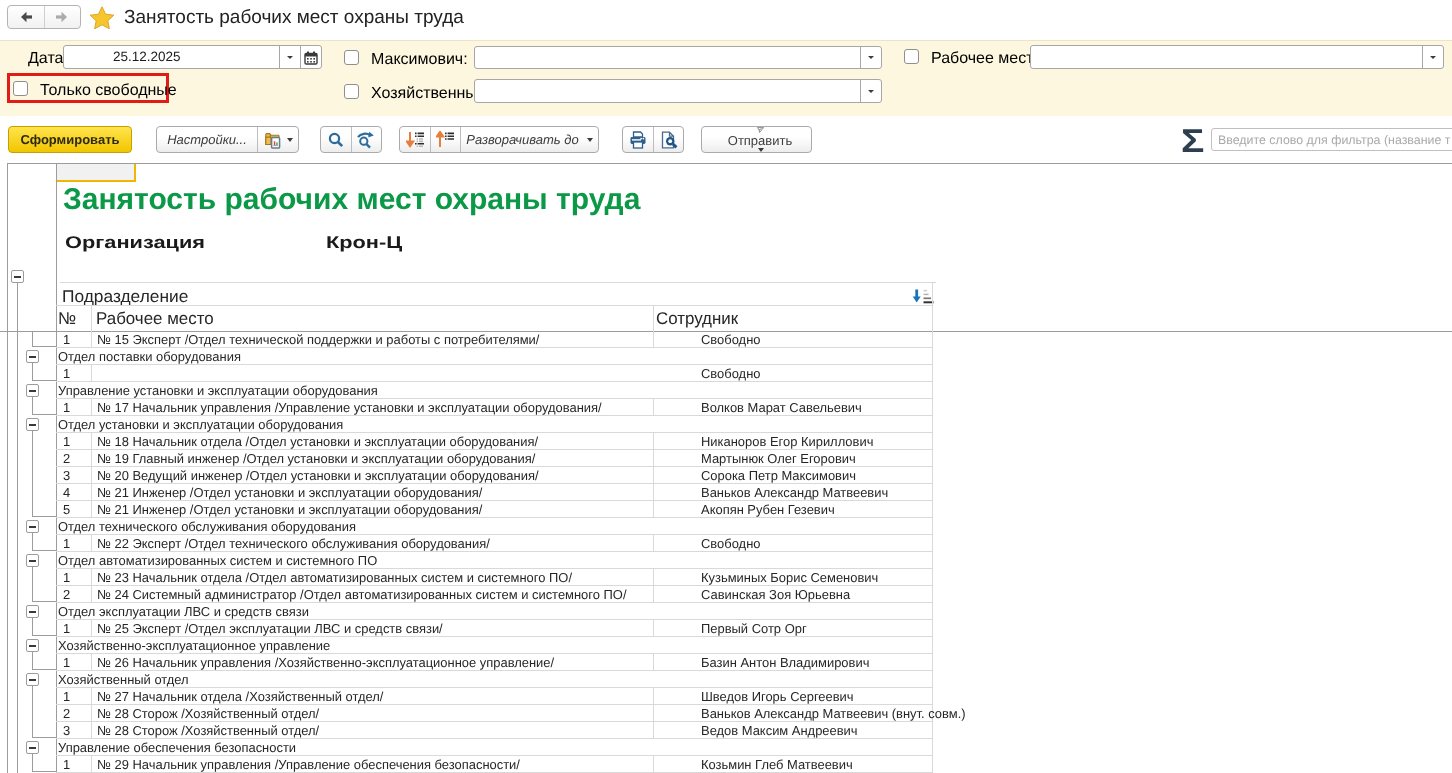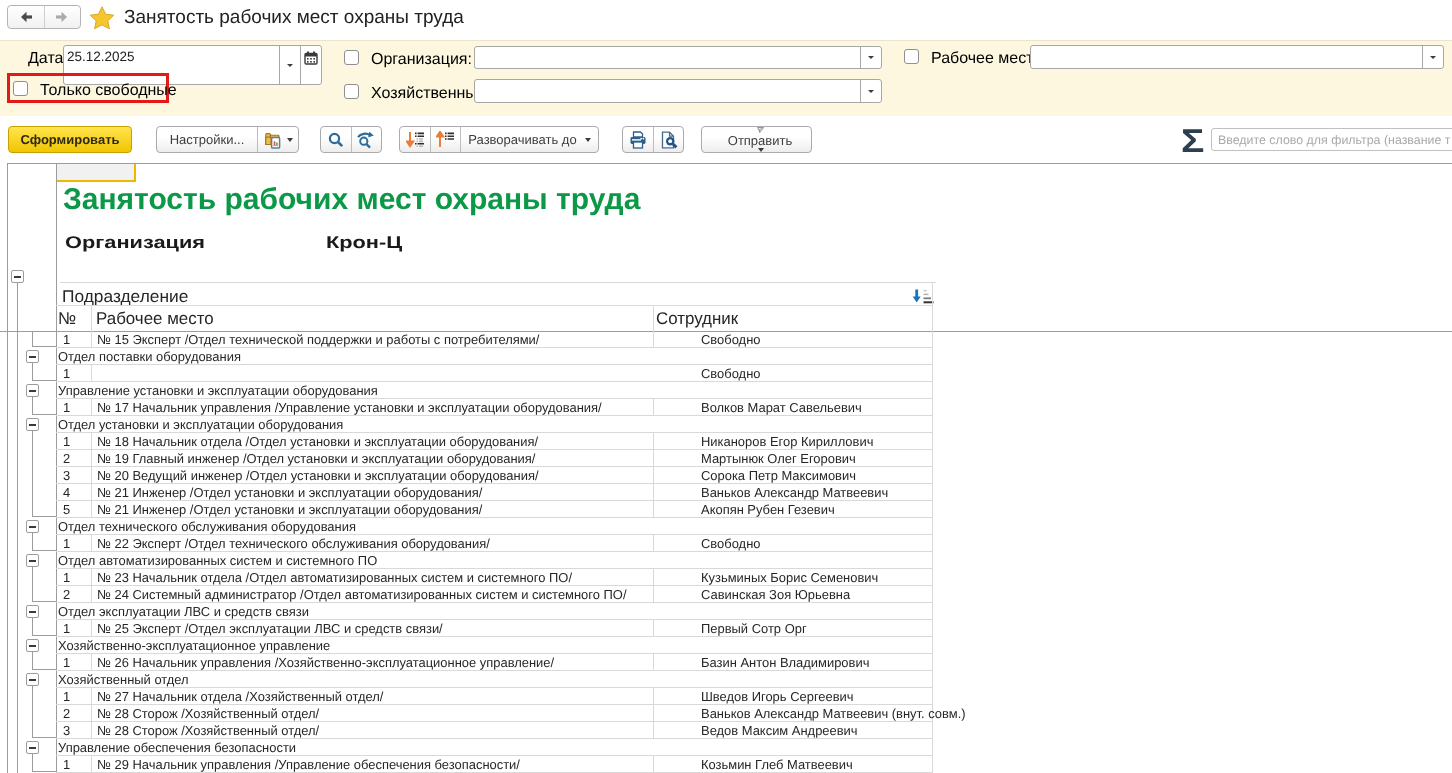--- a/index.html
+++ b/index.html
@@ -23,21 +23,21 @@
   .inputbox .val { flex:1; font-size:13.5px; color:#1c1c1c; padding:3px 0 0 3px; }
   .ddzone { width:21px; border-left:1px solid #a7a7a7; position:relative; }
   .caret { position:absolute; left:50%; top:50%; margin-left:-3px; margin-top:-1.5px;
     width:0; height:0; border-left:3px solid transparent; border-right:3px solid transparent;
     border-top:3.5px solid #3c3c3c; }
   .red-annot { left:7px; top:73px; width:162px; height:30px; border:3px solid #e31b17; }
 
   
   .btn { height:27px; border:1px solid #ababab; border-radius:4px;
     background:linear-gradient(#ffffff 40%, #ededed); display:flex; align-items:center; }
-  .btn .seg { height:100%; display:flex; align-items:center; justify-content:center; }
+  .btn .seg { height:100%; display:flex; align-items:center; justify-content:center;font-style:italic; }
   .btn .seg + .seg { border-left:1px solid #bdbdbd; }
   .btn-label { font-size:13px; color:#3c3c3c; white-space:nowrap; }
   .gen-btn { left:8px; top:126px; width:124px; justify-content:center;
     background:linear-gradient(#ffe44d, #f1c500); border:1px solid #c5a000; }
   .gen-btn .btn-label { font-weight:bold; color:#2e2a12; font-size:13px; }
   .caret-s { width:0; height:0; border-left:3.5px solid transparent; border-right:3.5px solid transparent;
     border-top:4px solid #3c3c3c; display:inline-block; }
   .sigma { left:1181px; top:122px; font-size:33px; font-weight:bold; color:#2c3e50; transform:scaleX(1.18); transform-origin:0 0; }
   .qfilter { left:1211px; top:128px; width:260px; height:23px; background:#fff;
     border:1px solid #c0c0c0; border-radius:3px; }
@@ -93,21 +93,21 @@
     </div>
   </div>
   <svg class="abs" style="left:89px; top:6px;" width="26" height="23" viewBox="0 0 26 23">
     <path d="M13 0.8 L16.6 8.2 L24.8 9.2 L18.8 14.8 L20.4 22.8 L13 18.8 L5.6 22.8 L7.2 14.8 L1.2 9.2 L9.4 8.2 Z" fill="#f7c52e" stroke="#dca626" stroke-width="1"></path>
   </svg>
   <div class="abs page-title">Занятость рабочих мест охраны труда</div>
 
   <div class="abs panel"></div>
 
   <div class="abs flabel" style="left:28px; top:50px;">Дата:</div>
-  <div class="abs inputbox" style="left:63px; top:45px; width:259px; height:40px;">
+  <div class="abs inputbox" style="left:63px; top:45px; width:259px; height:24px;padding-left:46px;">
     <div class="val">25.12.2025</div>
     <div class="ddzone">
         <span class="caret"></span>
       </div>
     <div class="ddzone">
       <svg style="position:absolute;left:3px;top:5px;" width="14" height="14" viewBox="0 0 14 14">
         <rect x="1" y="2.5" width="12" height="10.5" rx="1.2" fill="none" stroke="#3a3a3a" stroke-width="1.4"></rect>
         <rect x="1" y="2.5" width="12" height="3" fill="#3a3a3a"></rect>
         <rect x="3" y="0.5" width="2" height="3" fill="#3a3a3a"></rect>
         <rect x="9" y="0.5" width="2" height="3" fill="#3a3a3a"></rect>
@@ -121,21 +121,21 @@
         </g>
       </svg>
     </div>
   </div>
 
   <div class="abs red-annot"></div>
   <div class="abs checkbox" style="left:13px; top:81px;"></div>
   <div class="abs flabel" style="left:40px; top:82px;">Только свободные</div>
 
   <div class="abs checkbox" style="left:344px; top:50px;"></div>
-  <div class="abs flabel" style="left:371px; top:51px;">Организация:</div>
+  <div class="abs flabel" style="left:371px; top:51px;">Максимович:</div>
   <div class="abs inputbox" style="left:474px; top:46px; width:408px; height:23px;">
     <div class="val"></div>
     <div class="ddzone">
         <span class="caret"></span>
       </div>
   </div>
 
   <div class="abs checkbox" style="left:344px; top:84px;"></div>
   <div class="abs flabel" style="left:371px; top:85px;">Хозяйственный:</div>
   <div class="abs inputbox" style="left:474px; top:79px; width:408px; height:24px;">

